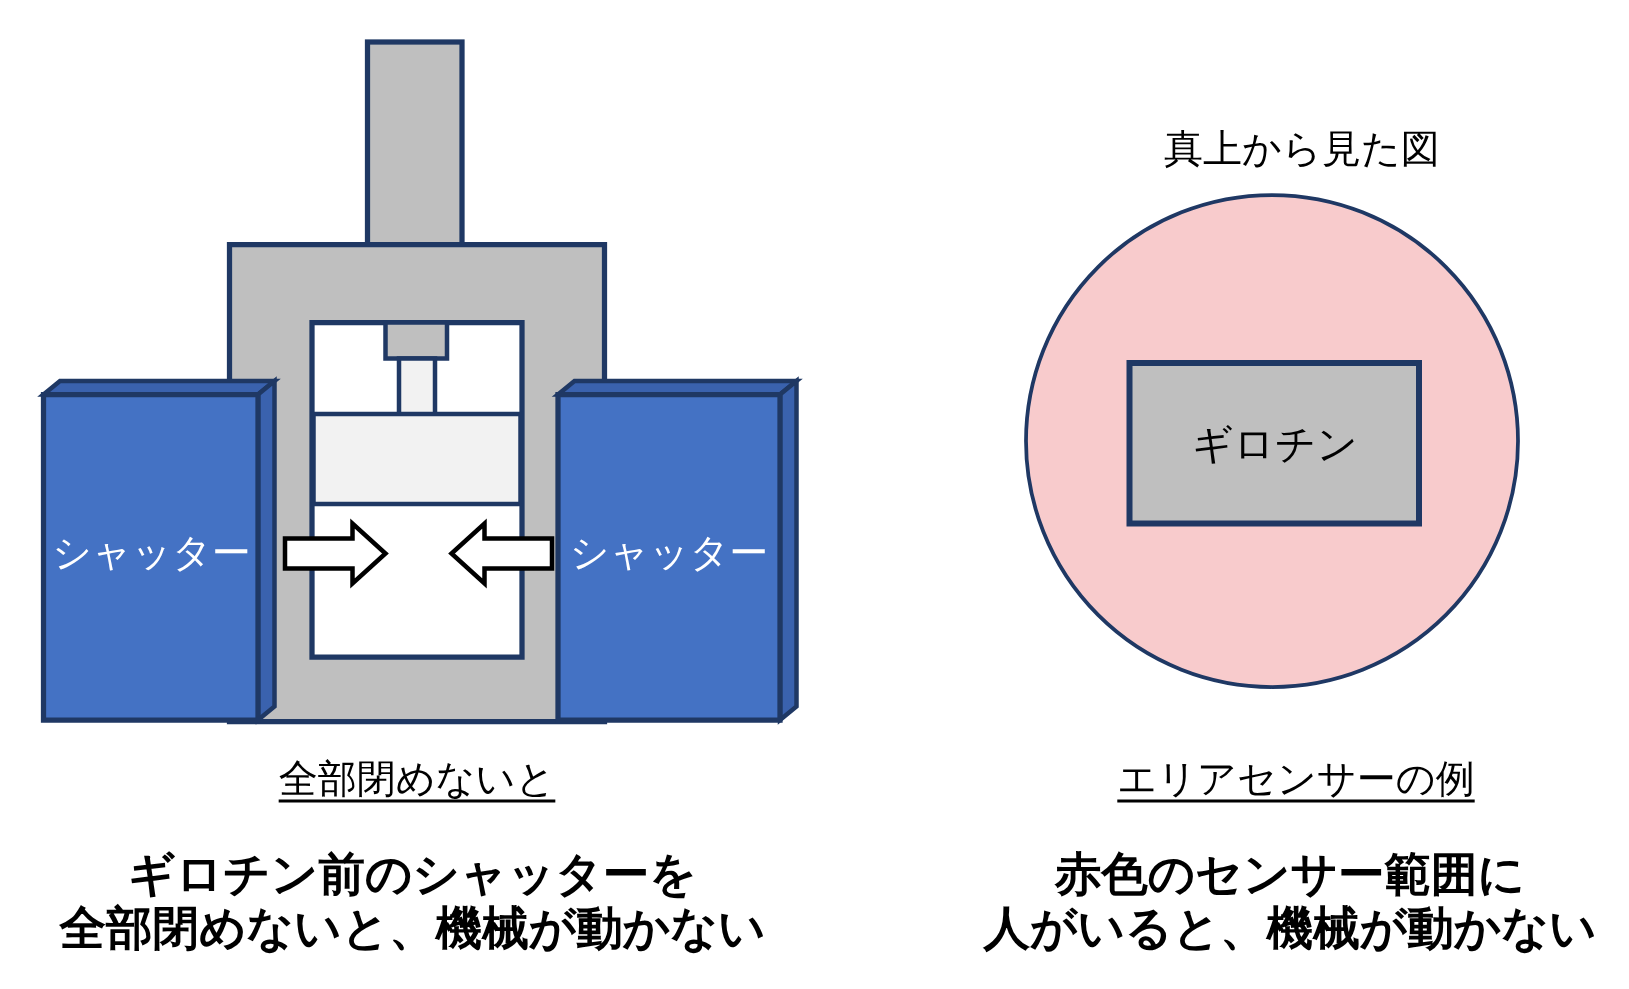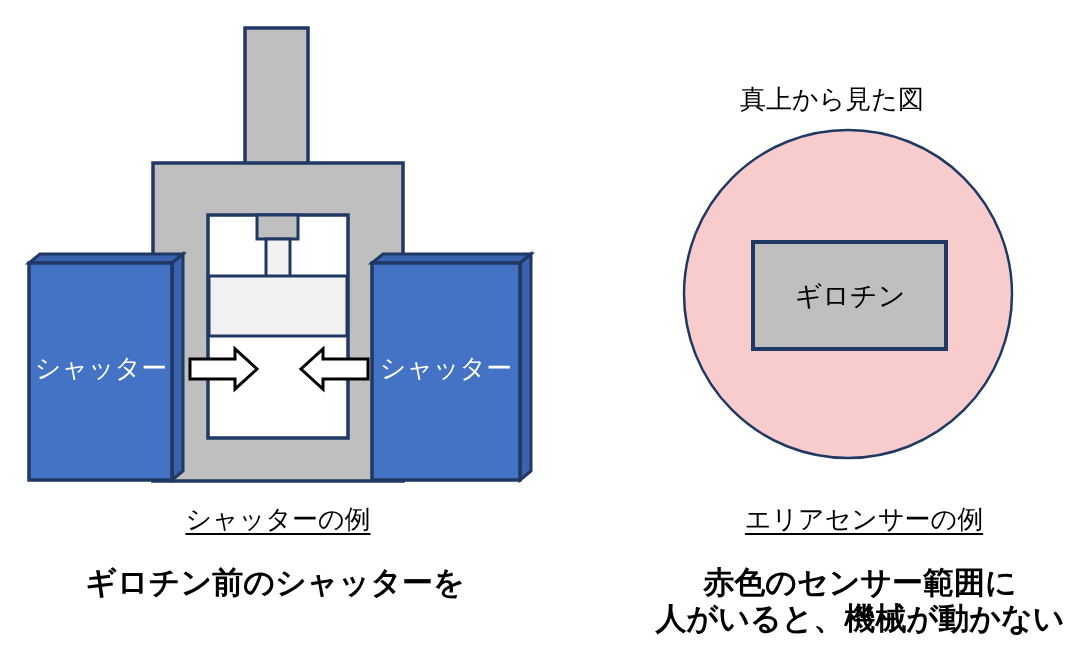--- a/index.html
+++ b/index.html
@@ -10,21 +10,21 @@
   svg{position:absolute;display:block;}
   .stroke-navy{stroke:#1F3864;}
   .sw3{stroke-width:3;}
   .sw35{stroke-width:3.5;}
   .sw4{stroke-width:4;}
   .sw25{stroke-width:2.5;}
   .arrow{stroke:#000000;stroke-width:3;stroke-linejoin:miter;}
   .shutter-label{font-size:26px;font-family:"Liberation Sans","DejaVu Sans",sans-serif;}
   .guillotine-label{font-size:27px;font-family:"Liberation Sans","DejaVu Sans",sans-serif;}
   .txt{position:absolute;text-align:center;}
-  .title-txt{top:84px;left:632px;width:400px;font-size:26px;line-height:30px;}
+  .title-txt{top:84px;left:668px;width:400px;font-size:26px;line-height:30px;}
   .caption{top:505px;width:400px;font-size:26px;line-height:28px;}
   .caption span{
     text-decoration:underline;
     text-underline-offset:5px;
     text-decoration-thickness:2px;
   }
   .caption-left{left:78px;}
   .caption-right{left:664px;}
   .desc{top:565px;width:520px;font-size:31px;line-height:36px;font-weight:bold;}
   .desc-left{left:15px;}
@@ -67,29 +67,30 @@
 
   <svg style="left:620px;top:80px;" width="466" height="420" viewBox="620 80 466 420">
     <circle class="stroke-navy sw25" cx="848" cy="294" r="164" fill="#F8CBCC"></circle>
     <rect class="stroke-navy sw4" x="753" y="242" width="193" height="107" fill="#BFBFBF"></rect>
     <text class="guillotine-label" x="850" y="305" text-anchor="middle" fill="#000000">ギロチン</text>
   </svg>
 
   <div class="txt title-txt">真上から見た図</div>
 
   <div class="txt caption caption-left">
-    <span>シャッターの例</span>
+    <span>全部閉めないと</span>
   </div>
 
   <div class="txt caption caption-right">
     <span>エリアセンサーの例</span>
   </div>
 
   <div class="txt desc desc-left">
     <div>ギロチン前のシャッターを</div>
+    <div>全部閉めないと、機械が動かない</div>
   </div>
 
   <div class="txt desc desc-right">
     <div>赤色のセンサー範囲に</div>
     <div>人がいると、機械が動かない</div>
   </div>
 
 </div>
 
 </body></html>

